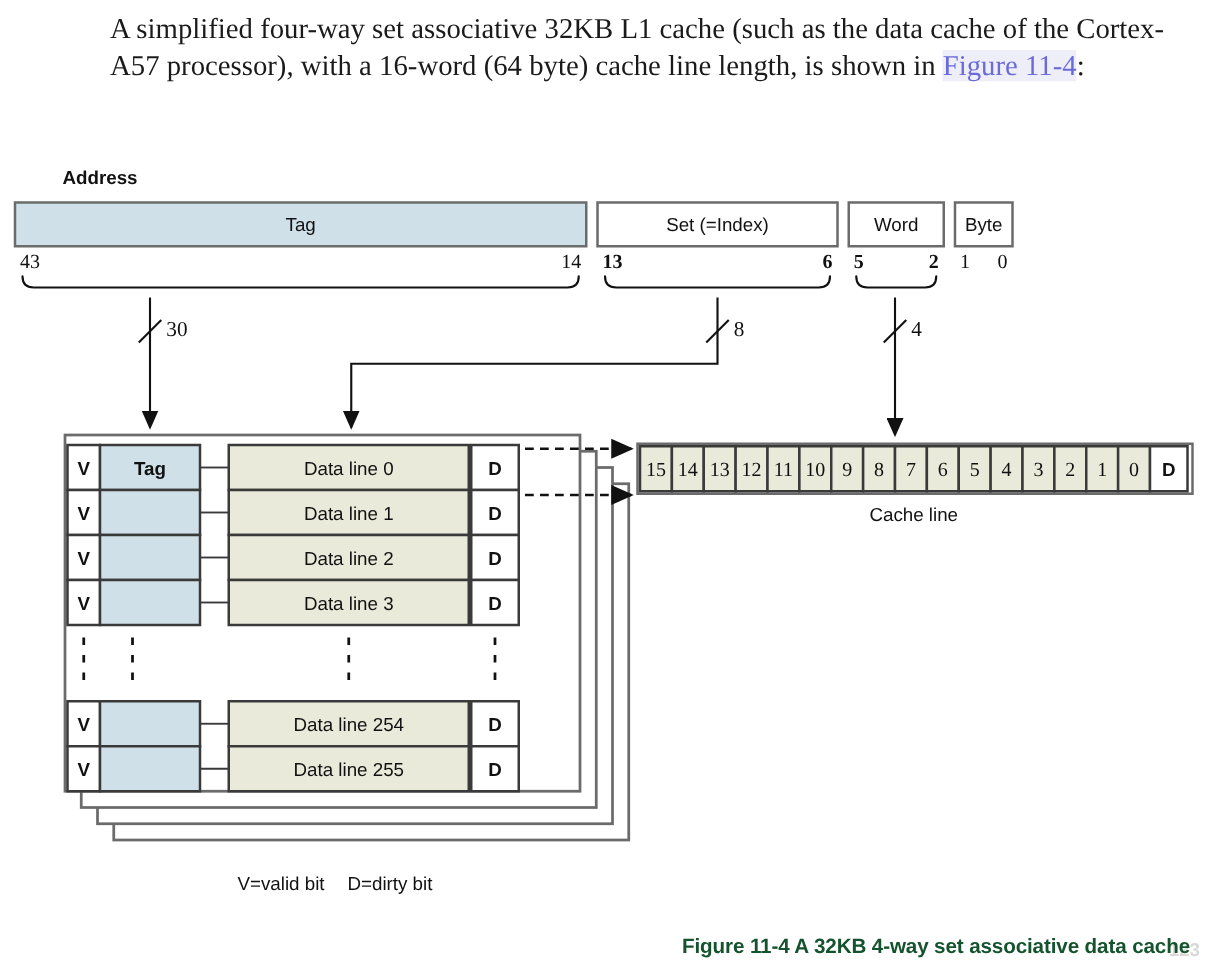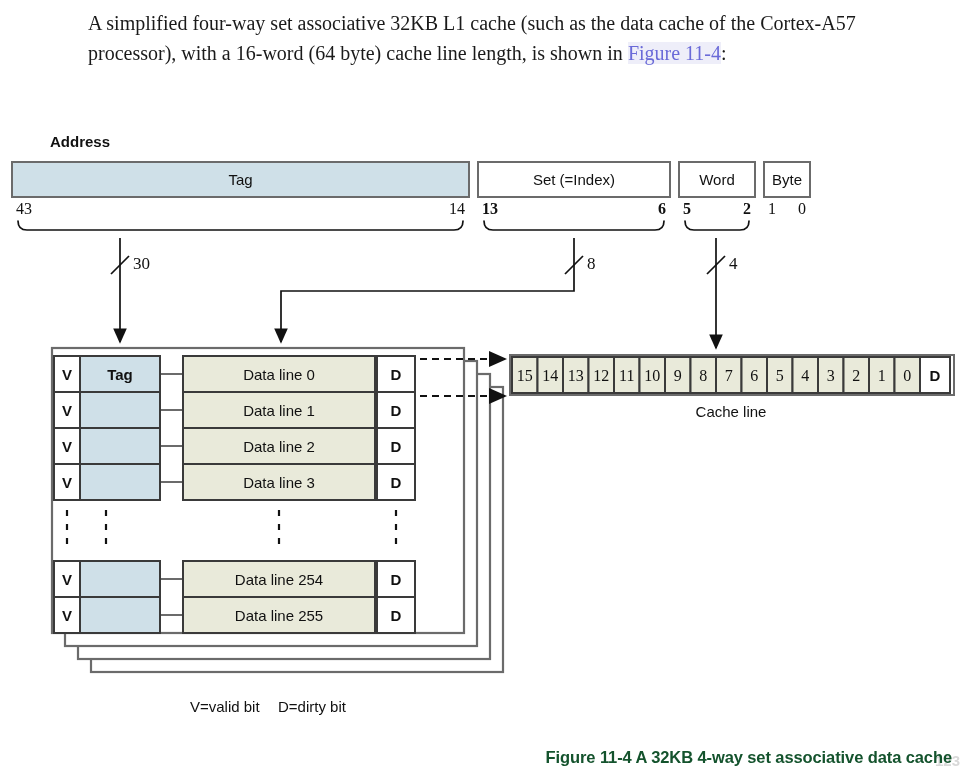--- a/index.html
+++ b/index.html
@@ -6,21 +6,21 @@
   body{
     width:968px;height:781px;background:#ffffff;
     font-family:"Liberation Sans",sans-serif;
     position:relative;overflow:hidden;
   }
   #stage{position:absolute;left:0;top:0;width:968px;height:781px;}
 
   .para{
     position:absolute;left:88px;top:8px;width:860px;
     font-family:"Liberation Serif",serif;
-    font-size:20px;line-height:30px;color:#1a1a1a;
+    font-size:23px;line-height:30px;color:#1a1a1a;
     text-align:left;
   }
   .xref{color:#6a6ad8;background:#eeeef9;}
 
   .caption{
     position:absolute;left:0;top:748px;width:952px;
     text-align:right;
     font-family:"Liberation Sans",sans-serif;
     font-size:16.5px;font-weight:bold;color:#14532d;
     letter-spacing:-0.1px;

